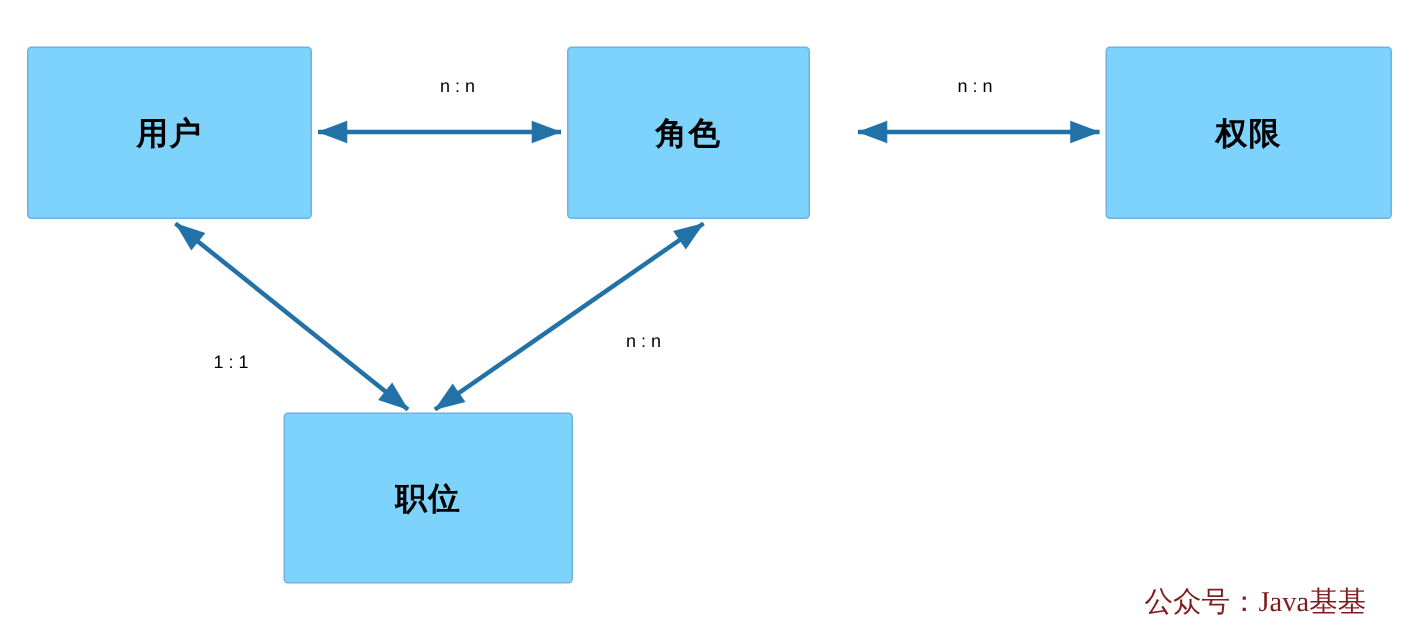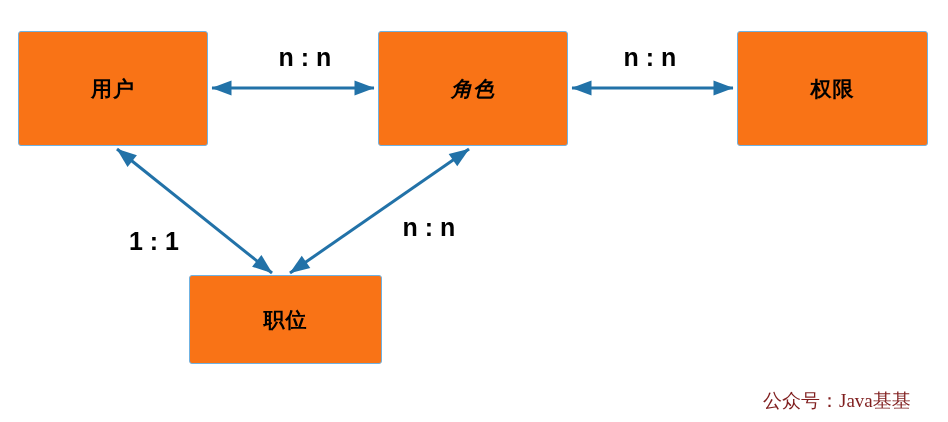--- a/index.html
+++ b/index.html
@@ -10,52 +10,52 @@
   }
   .canvas {
     position: relative;
     width: 948px;
     height: 422px;
     background: #ffffff;
     overflow: hidden;
   }
   .node {
     position: absolute;
-    background: #f97316;
+    background: #7dd3fc;
     border: 1px solid #6fb2e2;
     border-radius: 3px;
     display: flex;
     align-items: center;
     justify-content: center;
     box-sizing: border-box;
   }
   .node-label {
     color: #000000;
     font-size: 21px;
     font-weight: 700;
     letter-spacing: 1px;
   }
   .node-user       { left: 18px;  top: 31px;  width: 190px; height: 115px; }
-  .node-role       { left: 378px; top: 31px;  width: 190px; height: 115px; font-style: italic; }
+  .node-role       { left: 378px; top: 31px;  width: 162px; height: 115px; }
   .node-permission { left: 737px; top: 31px;  width: 191px; height: 115px; }
-  .node-position   { left: 189px; top: 275px; width: 193px; height: 89px; }
+  .node-position   { left: 189px; top: 275px; width: 193px; height: 114px; }
 
   .edges-layer {
     position: absolute;
     left: 0; top: 0;
     width: 948px;
     height: 422px;
     pointer-events: none;
   }
   .edge-label {
     position: absolute;
     transform: translate(-50%, -50%);
     color: #000000;
-    font-size: 25px;
-    font-weight: 700;
+    font-size: 12px;
+    font-weight: 400;
     white-space: nowrap;
   }
   .edge-label-user-role       { left: 305px; top: 57px; }
   .edge-label-role-permission { left: 650px; top: 57px; }
   .edge-label-position-user   { left: 154px; top: 241px; }
   .edge-label-position-role   { left: 429px; top: 227px; }
 
   .watermark-url {
     position: absolute;
     left: 704px;

